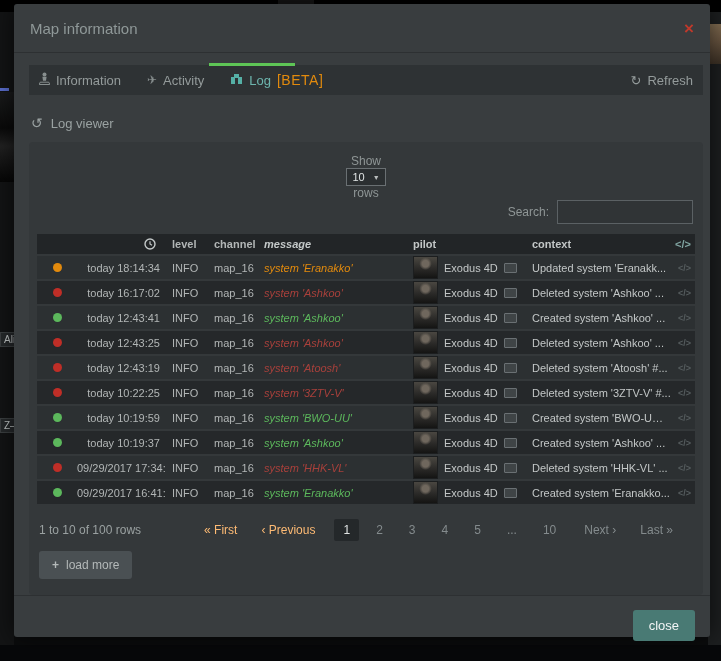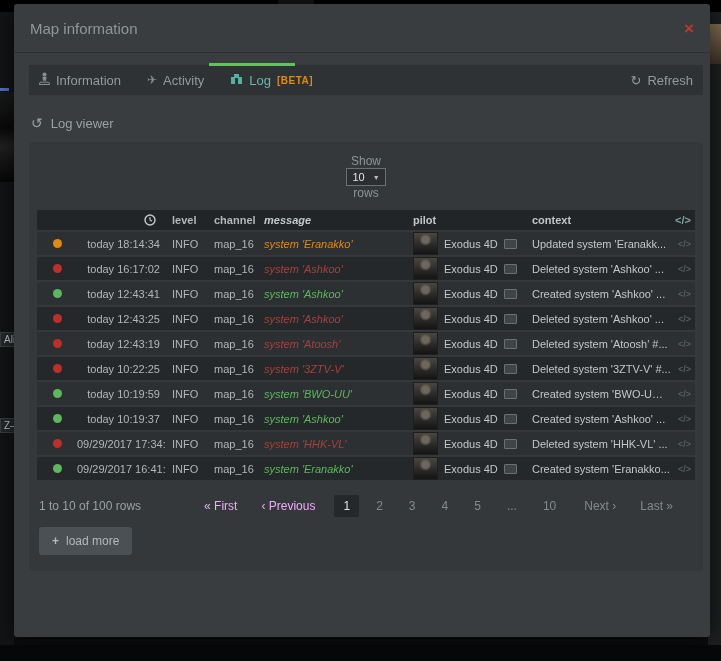--- a/index.html
+++ b/index.html
@@ -37,21 +37,21 @@
 
   .modal-body { flex:1; padding:10px 7px 0 15px; position:relative; }
 
   
   .tabbar { position:relative; height:30px; background:#2e3234; display:flex; align-items:center;
     padding:0 10px; font-size:13px; margin-top:2px; }
   .tab { display:flex; align-items:center; gap:6px; margin-right:26px; color:#949b9b; cursor:pointer; }
   .tab .ticon { font-size:12px; color:#878e8e; }
   .tab.active { color:#6db5ae; }
   .tab.active .ticon { color:#55b0a6; }
-  .beta { color:#e28a0d; font-size:10px; font-weight:bold; letter-spacing:.5px; }
+  .beta { color:#e28a0d; font-size:14px; font-weight:normal; letter-spacing:.5px; }
   .active-line { position:absolute; top:-2px; left:180px; width:86px; height:3px; background:#5ec556; }
   .refresh { margin-left:auto; display:flex; align-items:center; gap:6px; color:#949b9b; font-size:13px; cursor:pointer; }
   .refresh .ricon { font-size:13px; }
 
   
   .section-head { display:flex; align-items:center; gap:8px; margin:20px 2px 11px 2px;
     color:#9aa2a2; font-size:13px; }
   .section-head .hicon { font-size:14px; }
 
   
@@ -92,21 +92,21 @@
   .avatar { width:25px; height:23px; flex:0 0 25px; border:1px solid #1c1e1f;
     background:
       radial-gradient(circle at 50% 32%, #6f675d 0 18%, rgba(0,0,0,0) 34%),
       linear-gradient(#4a4741 0%, #2b2a28 55%, #141413 100%); }
   .card-icon { width:13px; height:10px; border:1px solid #6a7073; background:#3f4446; border-radius:1px; flex:0 0 13px; }
 
   
   .pager { display:flex; align-items:center; font-size:12px; color:#858c8e; margin:13px 2px 0 2px; }
   .pg-info { margin-right:54px; color:#9aa1a1; }
   .pg-item { padding:4px 9px; cursor:pointer; color:#848b8d; }
-  .pg-dis { color:#f0abfc; }
+  .pg-dis { color:#fdba74; }
   .pg-num { margin:0 4px; }
   .pg-active { background:#24282a; color:#dfe3e3; border-radius:2px; }
   .pg-gap { margin:0 6px; }
 
   .load-more { margin:10px 2px 4px 2px; display:inline-flex; align-items:center; gap:7px;
     background:#4a5053; color:#b4b9b9; border:none; font-size:12px; padding:7px 13px;
     border-radius:3px; cursor:pointer; font-family:"Liberation Sans",sans-serif; }
   .load-more .plus { font-weight:bold; }
 
   
@@ -182,20 +182,24 @@
 
     <div class="panel">
 
       <div class="controls">
         <span>Show</span>
         <span class="select-box">
           <span>10</span>
           <span class="arrow">▼</span>
         </span>
         <span>rows</span>
+        <span class="search-wrap">
+          <span>Search:</span>
+          <input class="search-input" value="" style="">
+        </span>
       </div>
 
       <div class="table">
         <div class="thead">
           <div class="td c-dot"></div>
           <div class="td c-time">
             <svg class="clock-svg" viewBox="0 0 12 12">
                 <circle cx="6" cy="6" r="5" fill="none" stroke="#c4c9c9" stroke-width="1.4"></circle>
                 <path d="M6 3.2V6l2 1.2" fill="none" stroke="#c4c9c9" stroke-width="1.2"></path>
               </svg>
@@ -395,13 +399,16 @@
       </div>
 
       <button class="load-more">
         <span class="plus">+</span>
         <span>load more</span>
       </button>
 
     </div>
   </div>
 
+  <div class="modal-footer">
+    <button class="close-btn">close</button>
+  </div>
 </div>
 
 </body></html>

